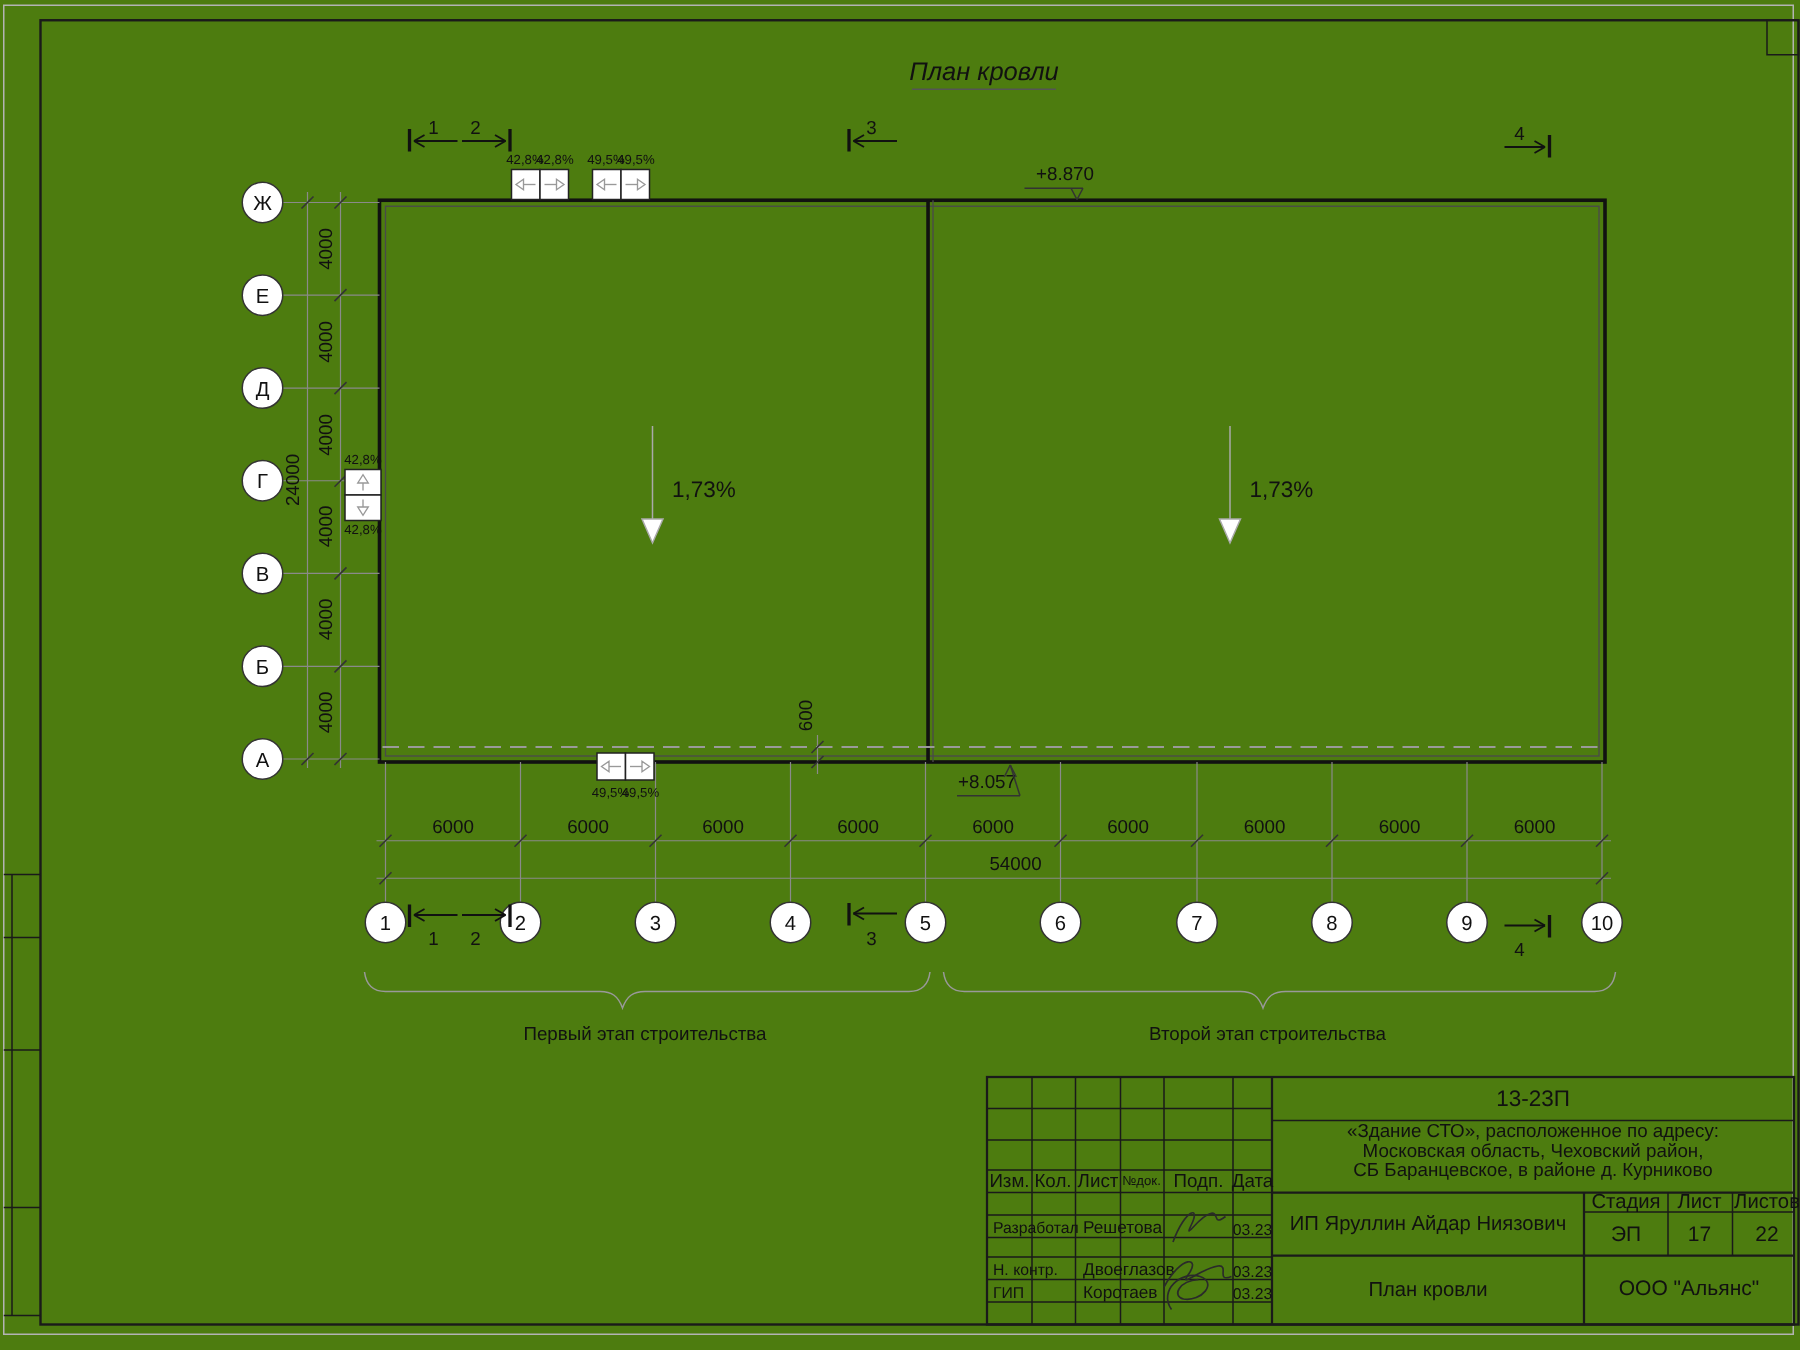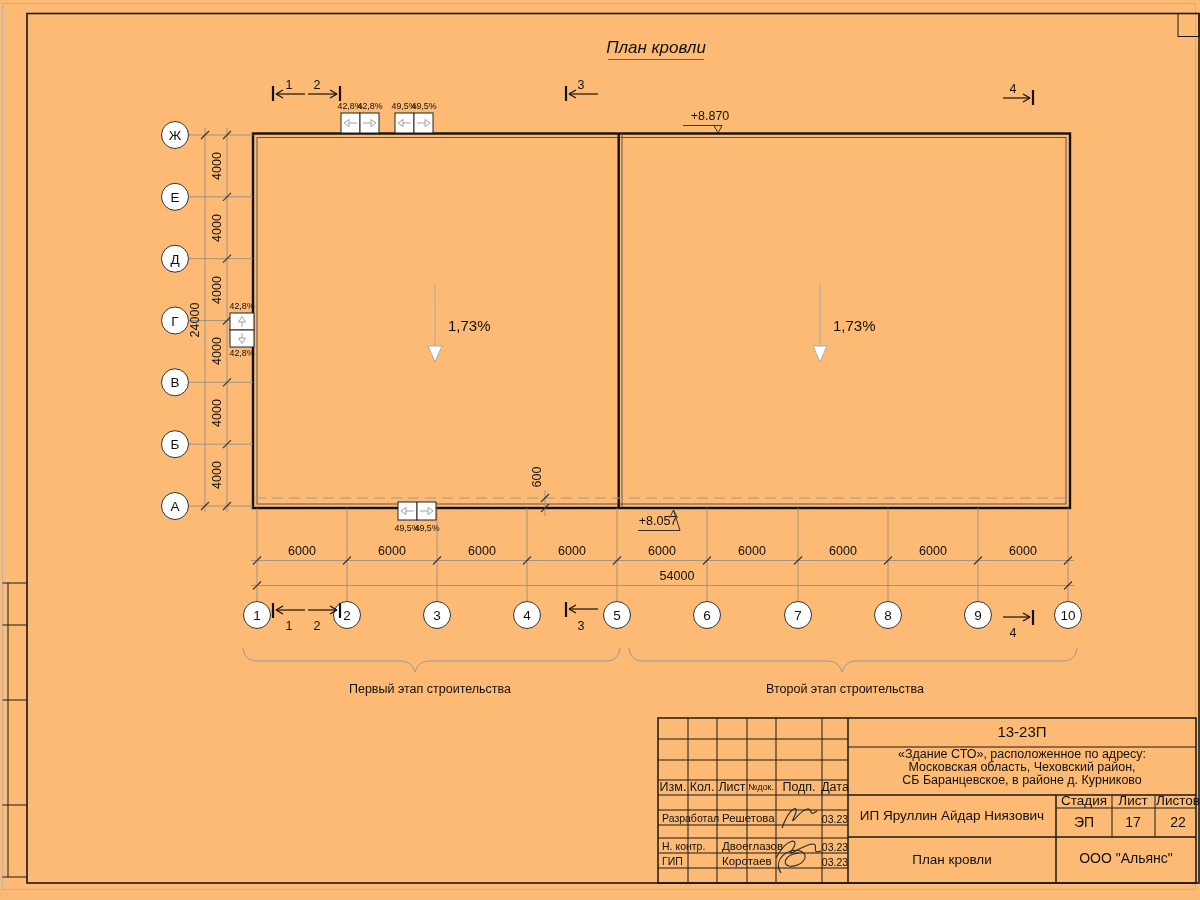--- a/index.html
+++ b/index.html
@@ -1,16 +1,16 @@
 <!DOCTYPE html>
 <html><head>
 <meta charset="utf-8">
 <style>
   html,body{margin:0;padding:0;background:#fff;}
-  #sheet{position:relative;width:1200px;height:900px;background:#fdba74;overflow:hidden;}
+  #sheet{position:relative;width:1200px;height:900px;background:#4d7c0f;overflow:hidden;}
   svg{position:absolute;left:0;top:0;}
   .frame-gray{fill:none;stroke:#b3b3b3;stroke-width:1}
   .frame-black{fill:none;stroke:#1a1a1a;stroke-width:1.6}
   .wall{fill:none;stroke:#111;stroke-width:2.4}
   .wall-inner{fill:none;stroke:#4a4a4a;stroke-width:.9}
   .thin{stroke:#8a8a8a;stroke-width:.8;fill:none}
   .med{stroke:#333;stroke-width:1;fill:none}
   .tick{stroke:#333;stroke-width:1.1}
   .dash{stroke:#9a9a9a;stroke-width:1.2;fill:none;stroke-dasharray:11 6}
   .circ{fill:#fff;stroke:#333;stroke-width:1}

